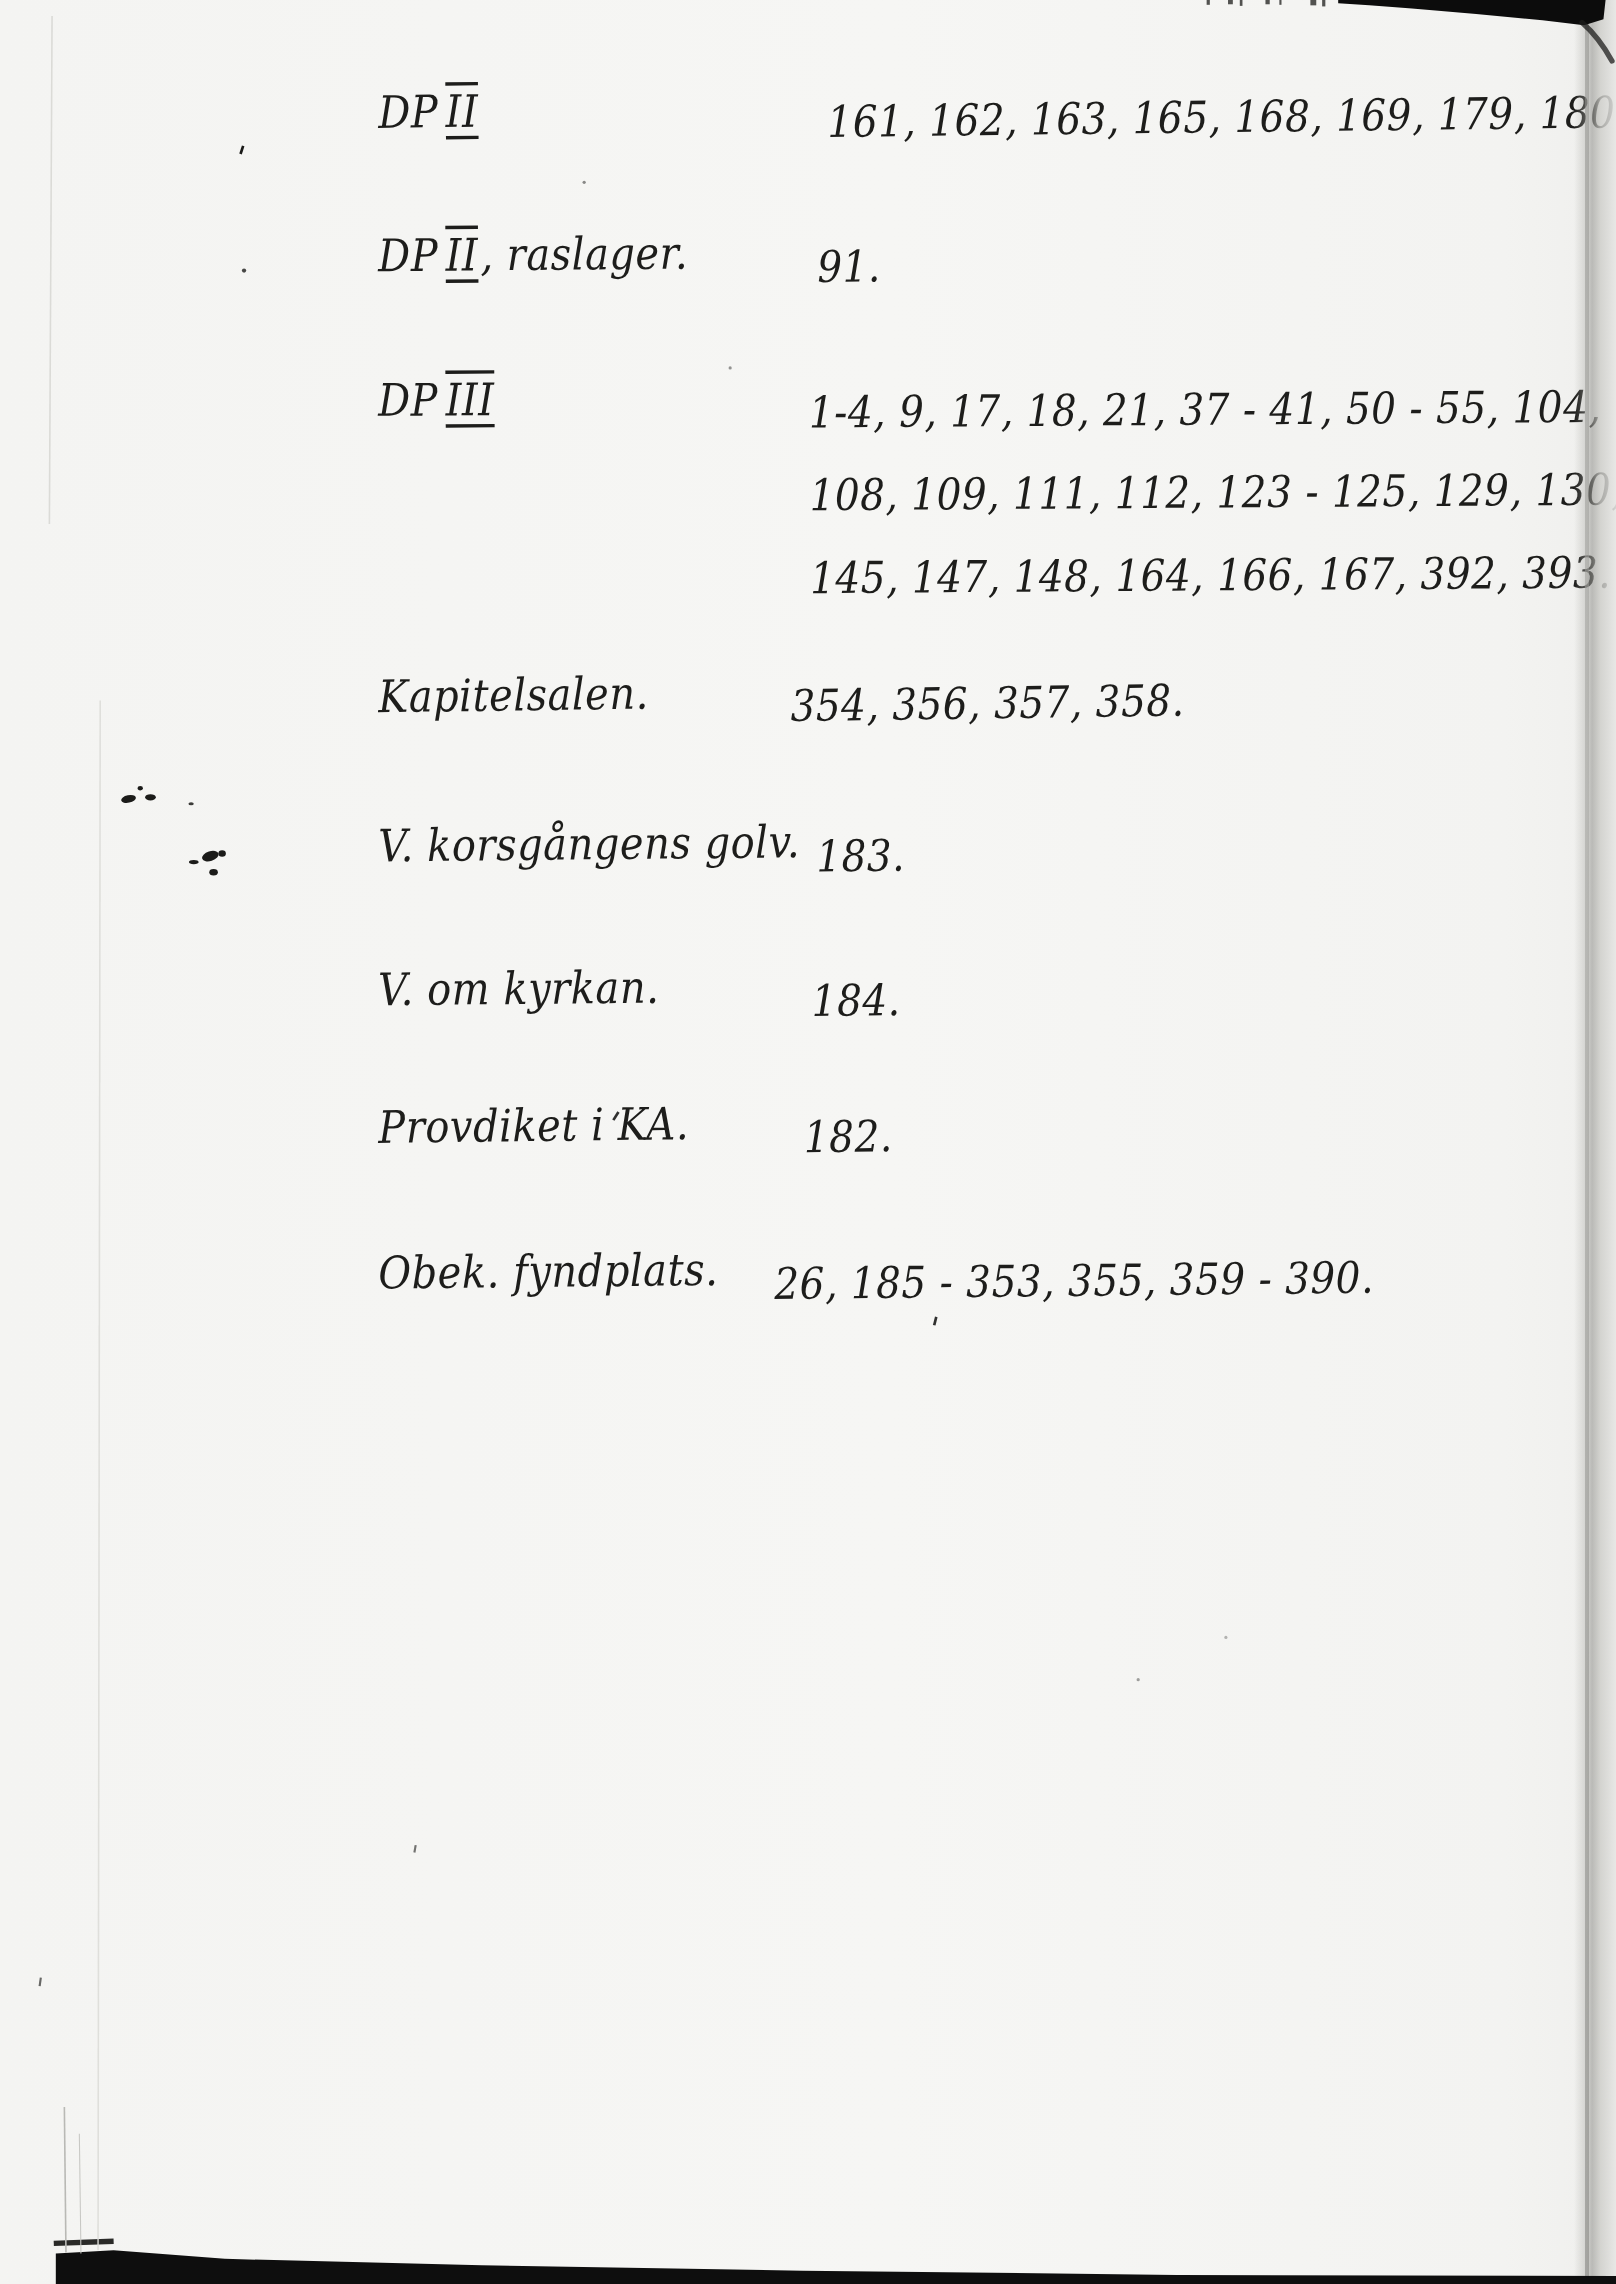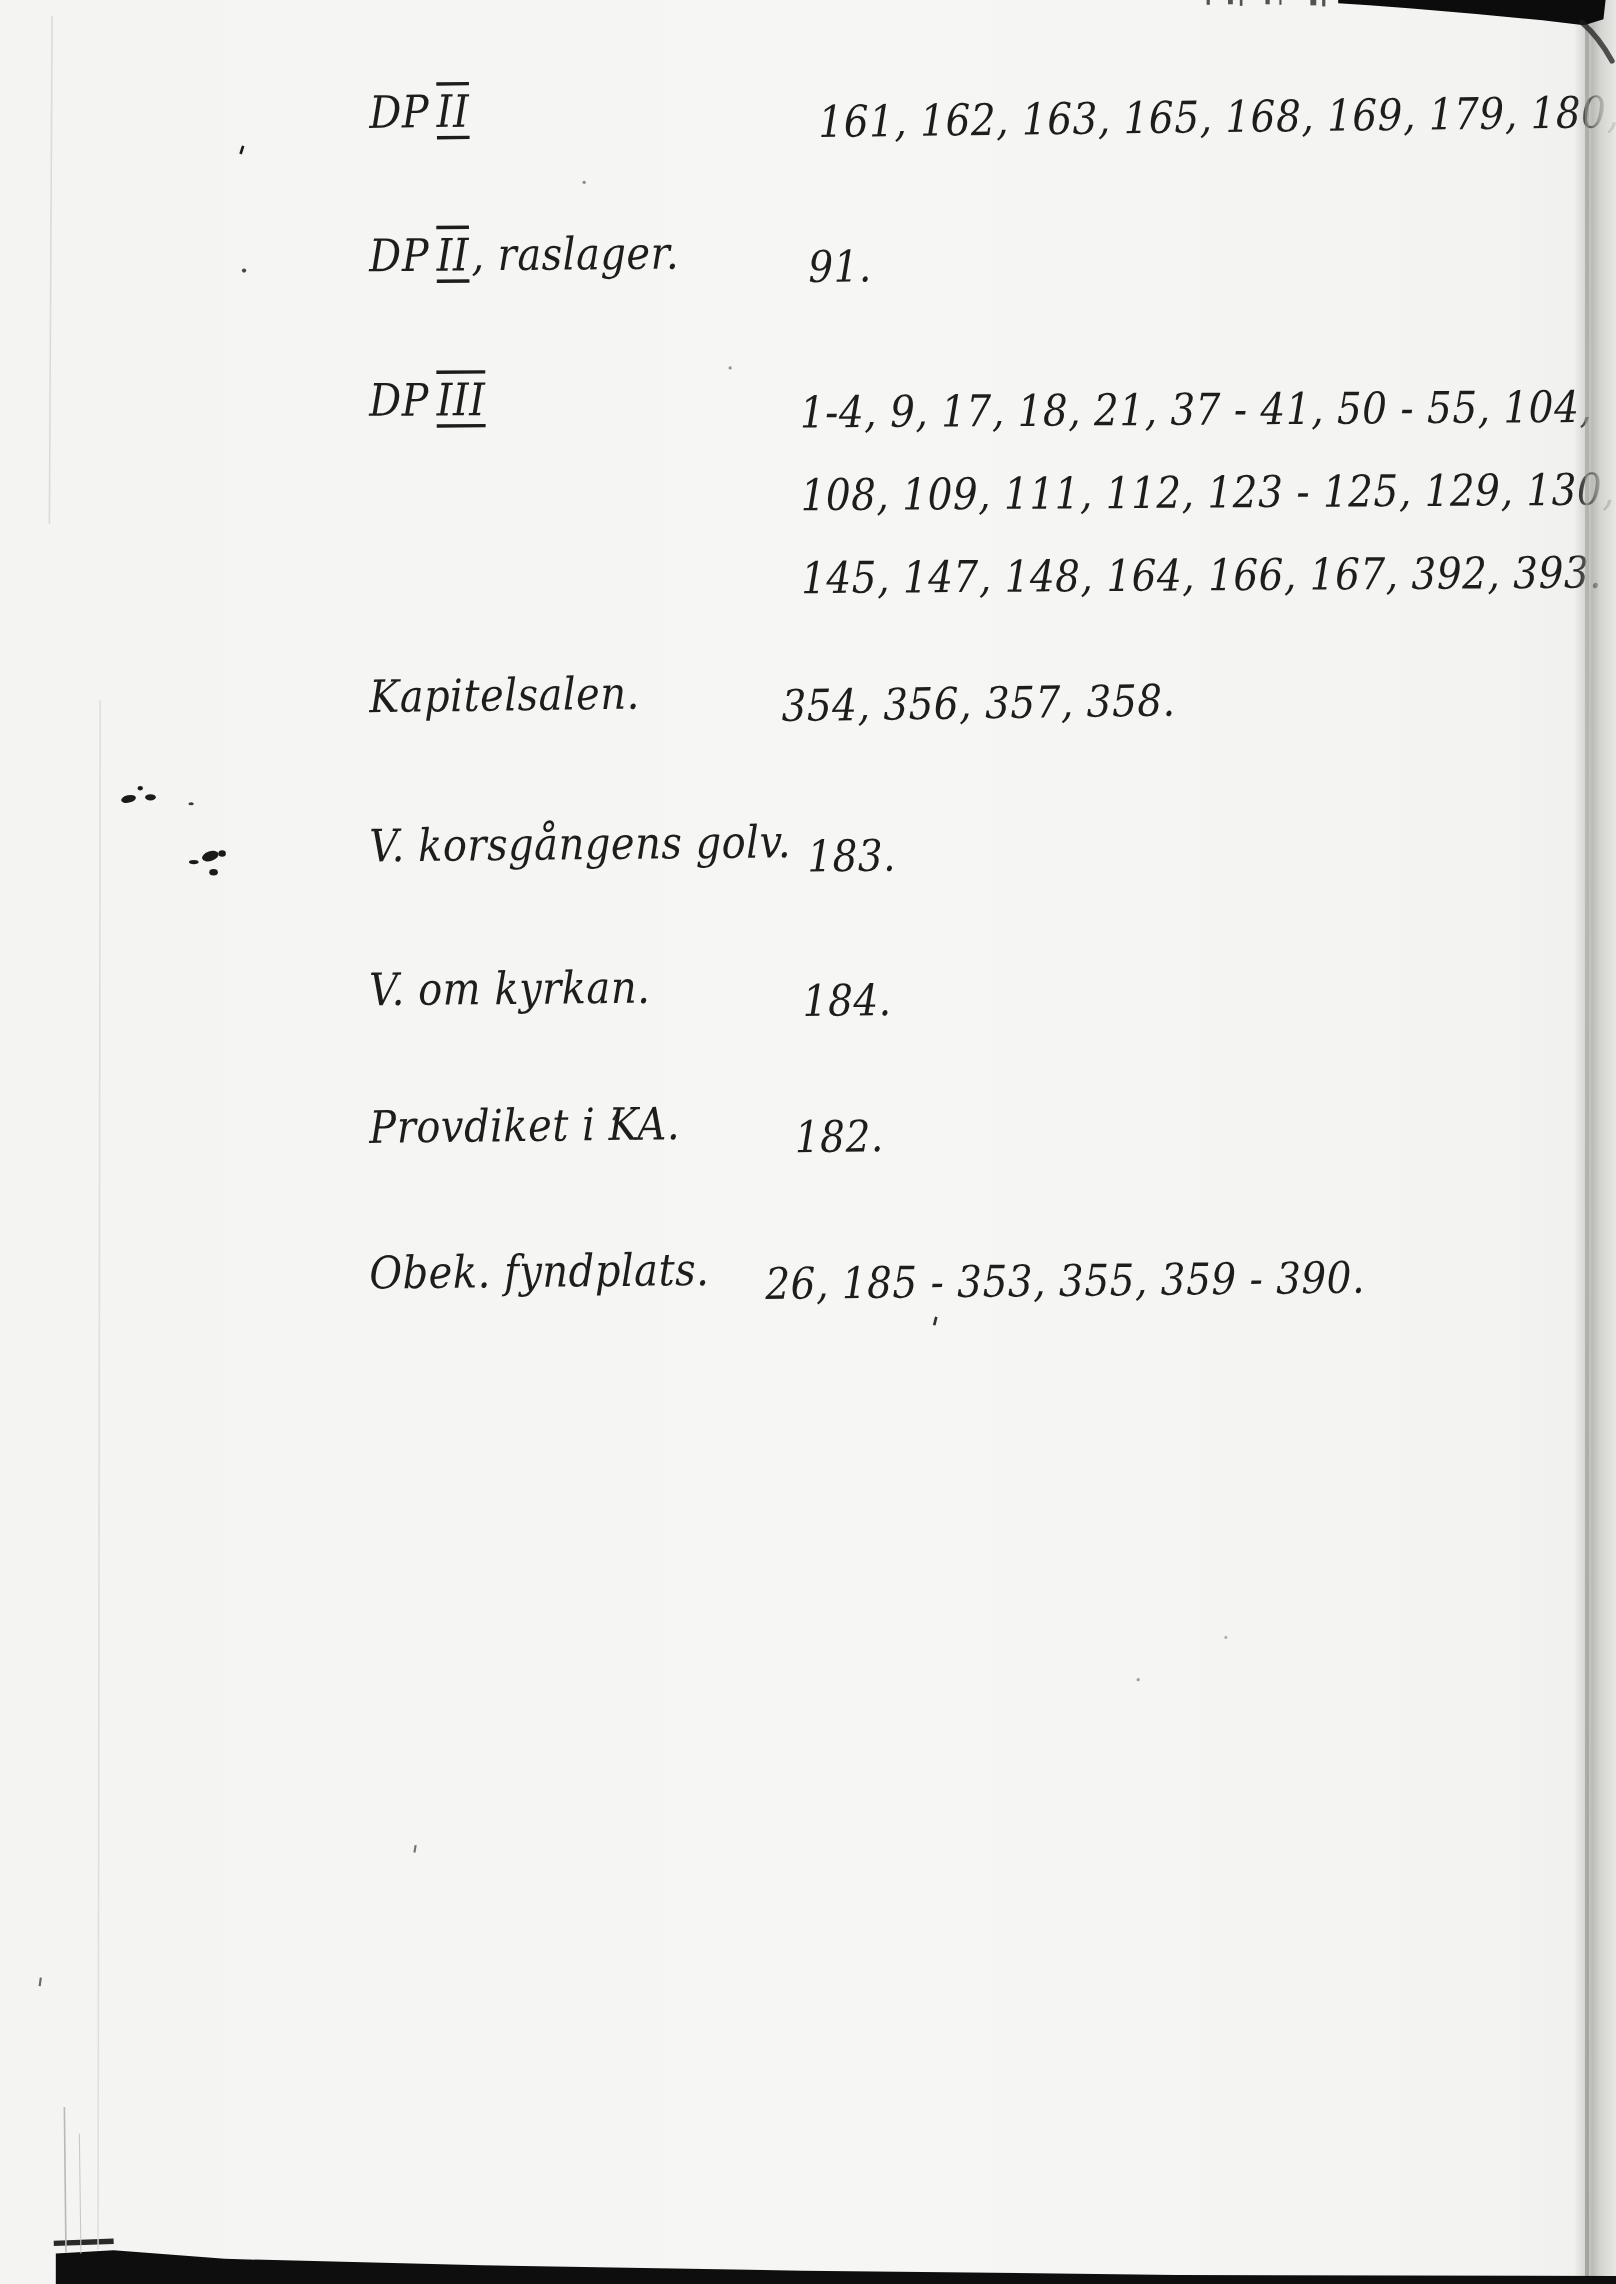--- a/index.html
+++ b/index.html
@@ -10,21 +10,21 @@
     position: relative;
     width: 1617px;
     height: 2284px;
     background: linear-gradient(90deg, #f4f4f2 0%, #f6f6f4 55%, #f3f3f1 93%, #efefed 100%);
     overflow: hidden;
     font-family: "DejaVu Serif", "Liberation Serif", serif;
     color: #1d1d1b;
   }
 
   
-  #entry-list { position: absolute; inset: 0; }
+  #entry-list { position: absolute; inset: 0; margin-left: 9px; }
   .row {
     position: absolute;
     left: 0;
     width: 1583px;
     display: flex;
     align-items: flex-start;
     padding-left: 369px;
     box-sizing: border-box;
     font-style: italic;
     transform-origin: left top;

